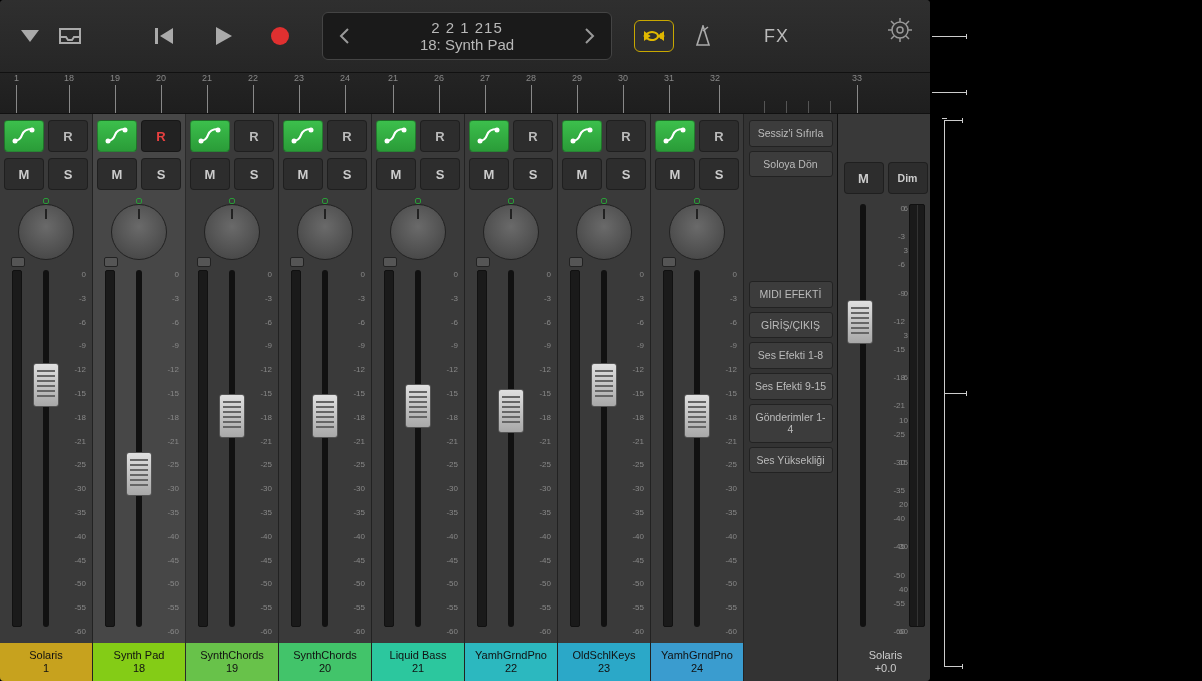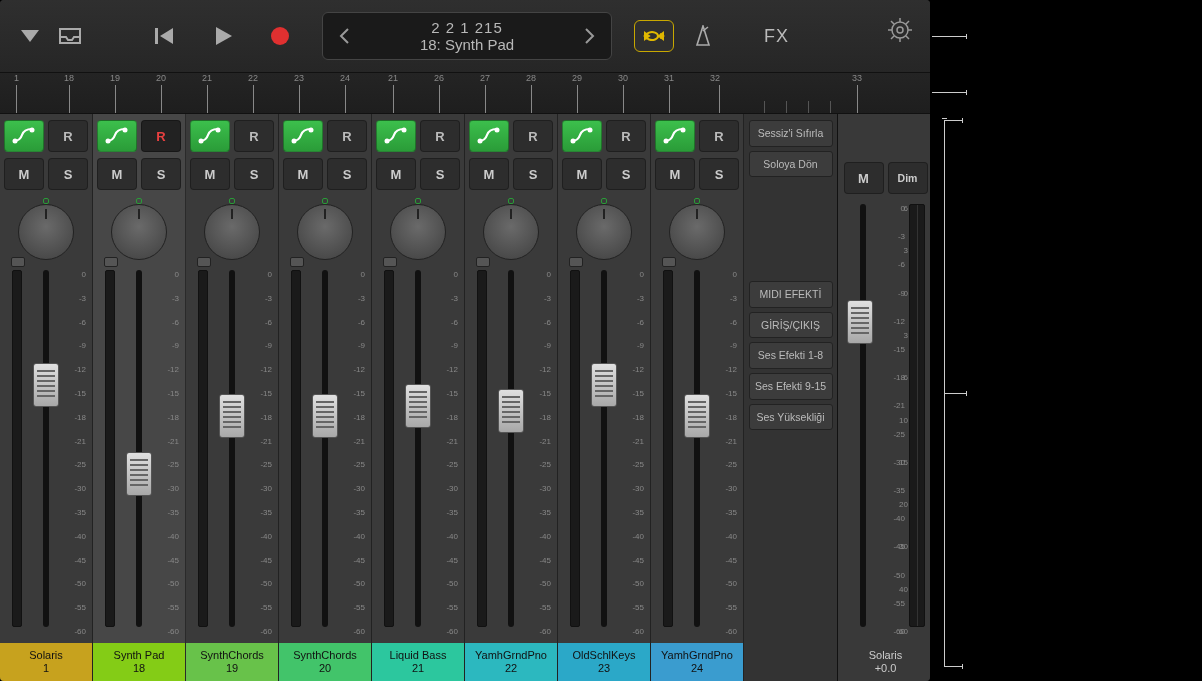--- a/index.html
+++ b/index.html
@@ -640,20 +640,21 @@
         </div>
         <div class="side-panel">
           <div class="toprow">
             <div class="cell">Sessiz'i Sıfırla</div>
             <div class="cell">Soloya Dön</div>
           </div>
           <div class="cell">MIDI EFEKTİ</div>
           <div class="cell">GİRİŞ/ÇIKIŞ</div>
           <div class="cell">Ses Efekti 1-8</div>
           <div class="cell">Ses Efekti 9-15</div>
+          <div class="cell">Gönderimler 1-4</div>
           <div class="cell">Ses Yüksekliği</div>
         </div>
         <div class="strip master">
           <div class="btnrow">
             <div class="sq mute">M</div>
             <div class="sq mute" style="font-size:10.5px">Dim</div>
           </div>
           <div class="fader-area" style="height:400px">
             <div class="scale">
               <div class="s-lbl" style="top:0%">6</div>

